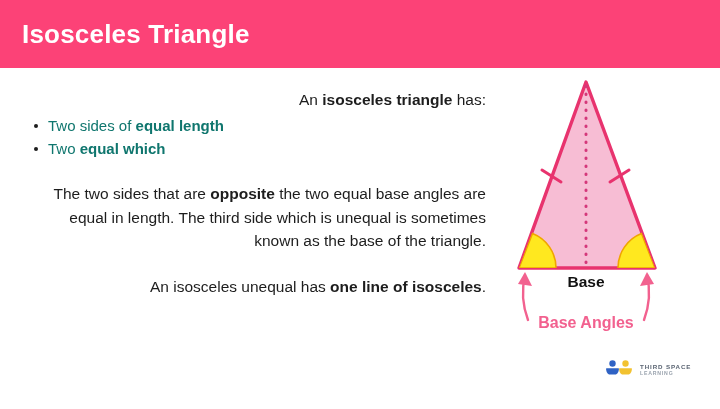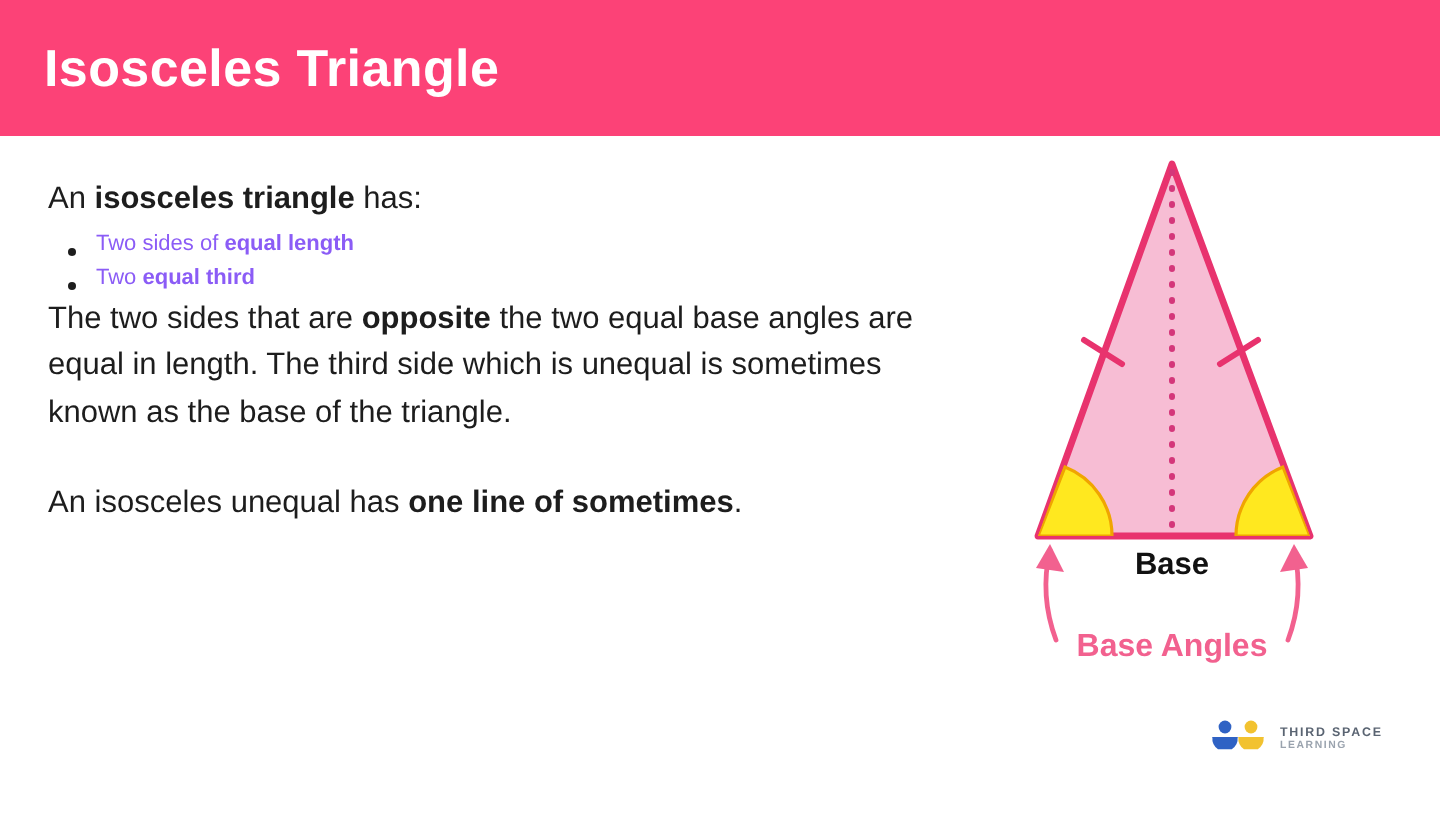--- a/index.html
+++ b/index.html
@@ -41,50 +41,51 @@
     left: 24px;
     top: 88px;
     width: 462px;
     color: #222222;
   }
 
   .body-text {
     font-size: 15.5px;
     line-height: 1.52;
     color: #1d1d1d;
+    text-align: right;
   }
 
   #intro-line { margin-bottom: 2px; }
 
   #feature-list {
     list-style: none;
     margin: 2px 0 0 0;
     padding: 0;
   }
 
   #feature-list li {
     position: relative;
     padding-left: 24px;
-    font-size: 11px;
+    font-size: 15px;
     line-height: 1.55;
-    color: #8b5cf6;
+    color: #0f766e;
   }
 
   #feature-list li::before {
     content: "";
     position: absolute;
     left: 10px;
     top: 10px;
     width: 4px;
     height: 4px;
     border-radius: 50%;
     background: #1d1d1d;
   }
 
-  #explanation-paragraph { }
+  #explanation-paragraph { margin-top: 22px; }
   #symmetry-paragraph { margin-top: 22px; }
 
   b, strong { font-weight: bold; }
 
   
   #diagram {
     position: absolute;
     left: 492px;
     top: 72px;
     width: 206px;
@@ -137,30 +138,30 @@
 
   <p class="body-text" id="intro-line">
     <span>An </span><b>isosceles triangle</b><span> has:</span>
   </p>
 
   <ul id="feature-list">
     <li>
       <span>Two sides of </span><b>equal length</b>
     </li>
     <li>
-      <span>Two </span><b>equal third</b>
+      <span>Two </span><b>equal which</b>
     </li>
   </ul>
 
   <p class="body-text" id="explanation-paragraph">
     <span>The two sides that are </span><b>opposite</b><span> the two equal base angles are equal in length. The third side which is unequal is sometimes known as the base of the triangle.</span>
   </p>
 
   <p class="body-text" id="symmetry-paragraph">
-    <span>An isosceles unequal has </span><b>one line of sometimes</b><span>.</span>
+    <span>An isosceles unequal has </span><b>one line of isosceles</b><span>.</span>
   </p>
 
 </div>
 
 <div id="diagram">
   <svg width="206" height="275" viewBox="0 0 206 275" xmlns="http://www.w3.org/2000/svg">
 
     <polygon points="94,10 163,196 27,196" fill="#f7bdd4" stroke="#e8336e" stroke-width="3.4" stroke-linejoin="round"></polygon>
 
     <clipPath id="tri-clip">

